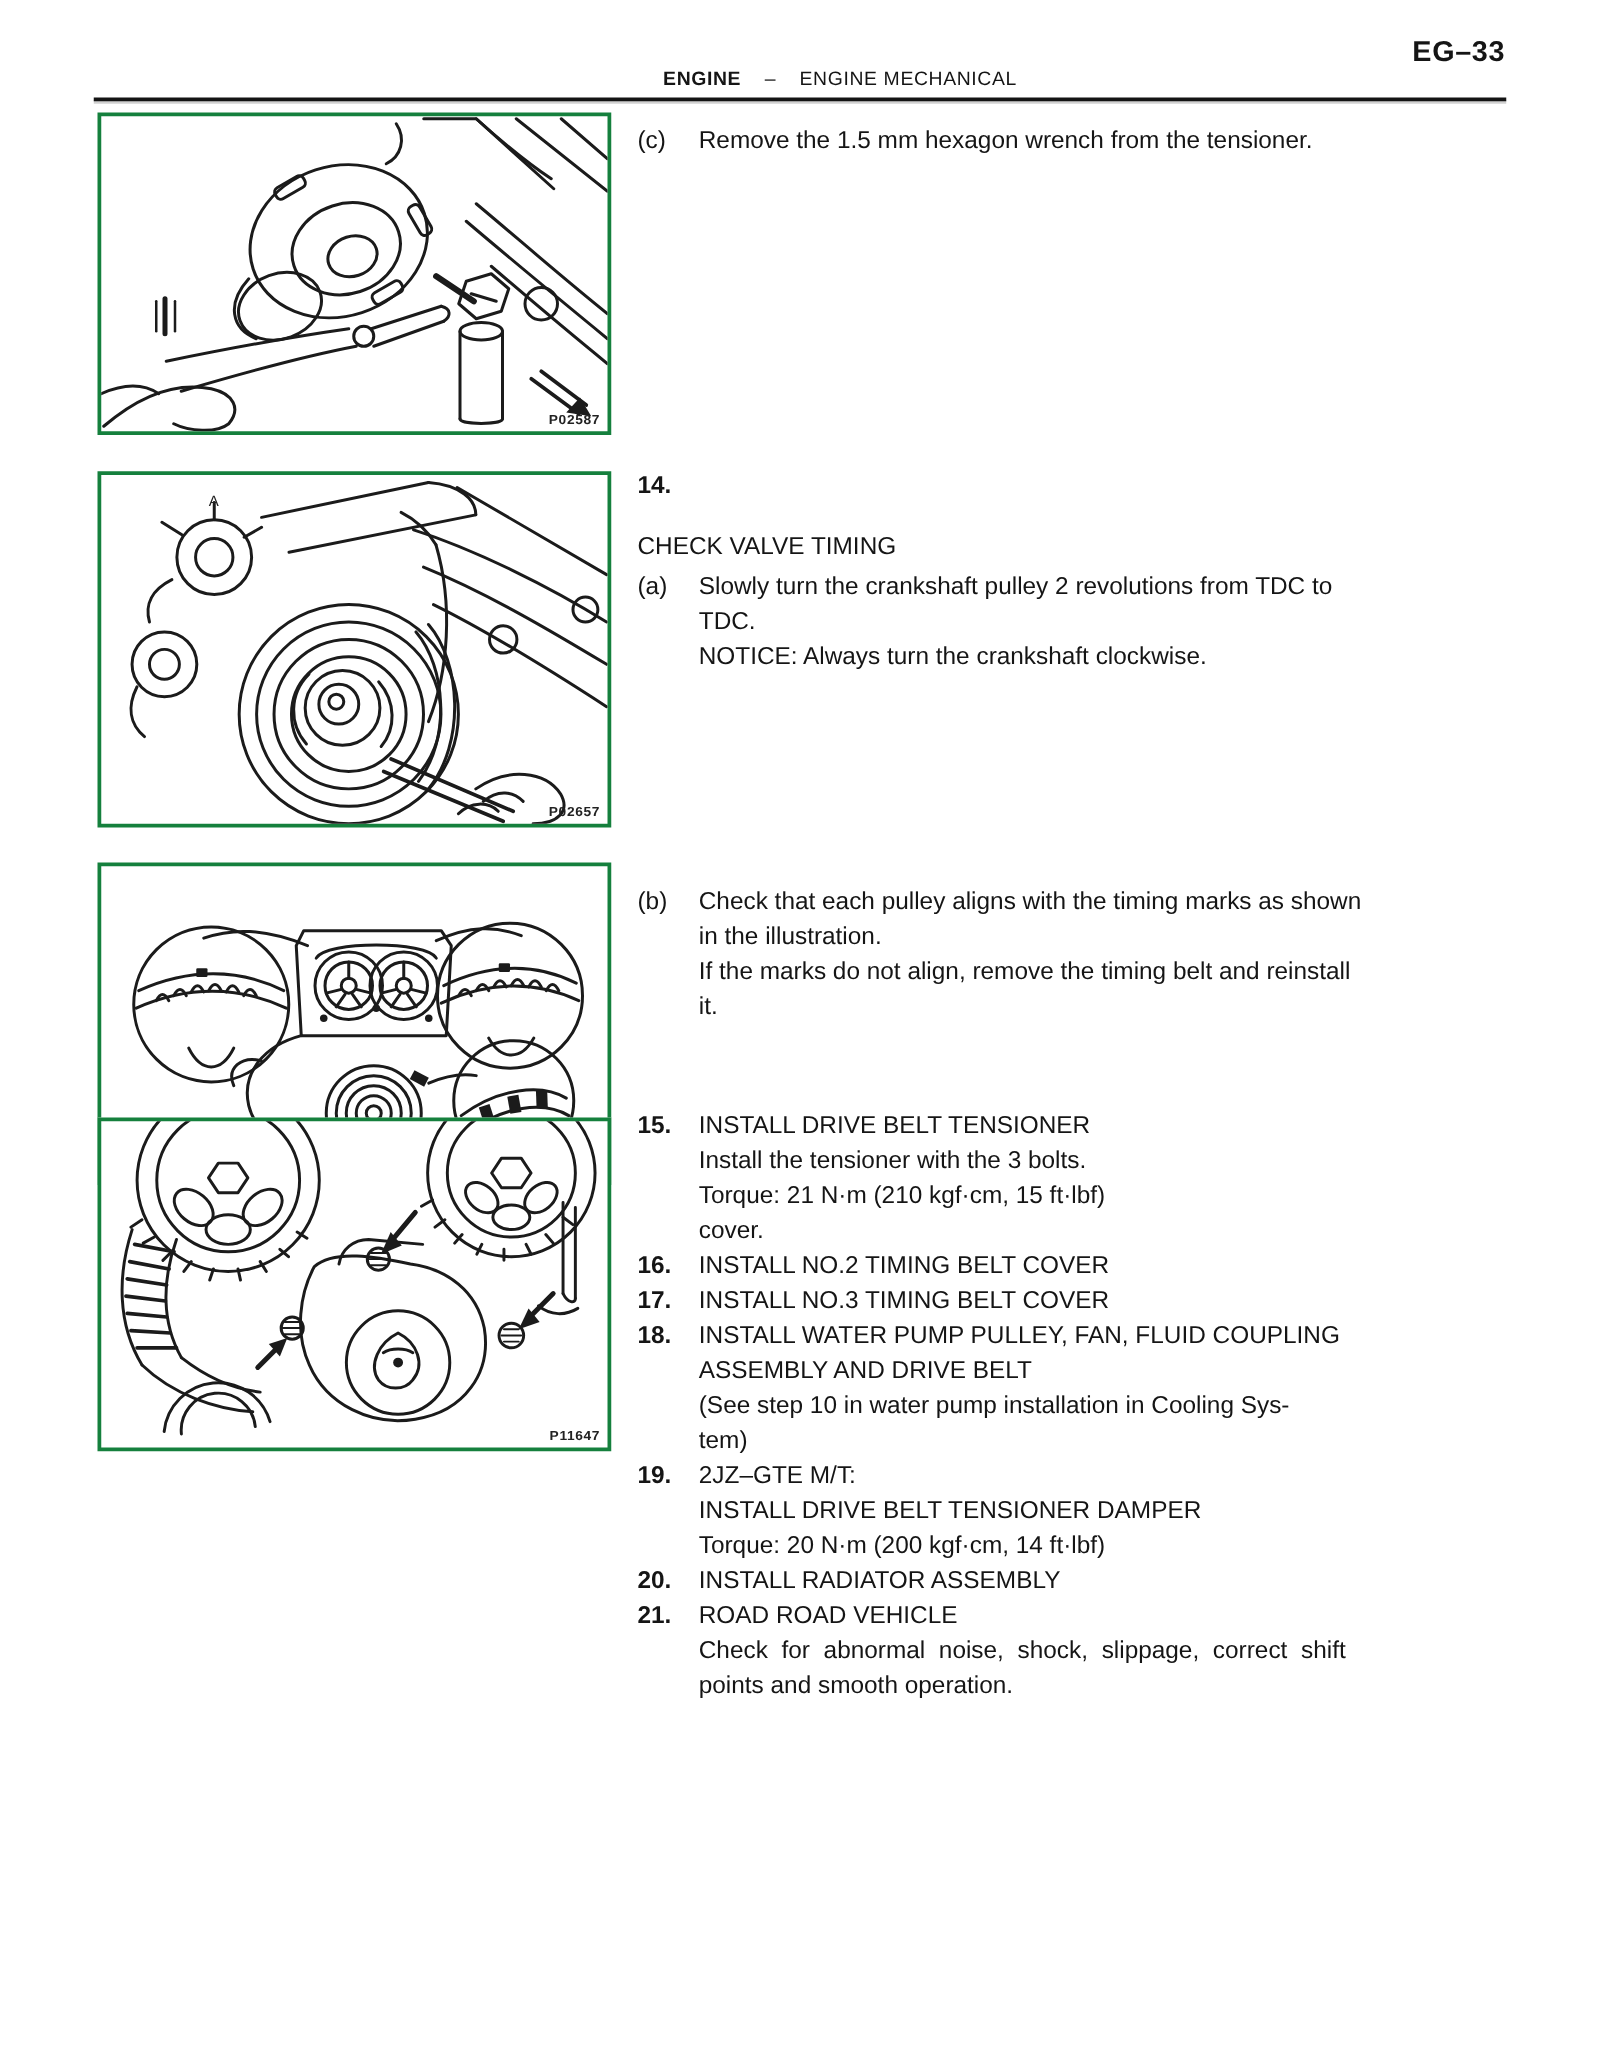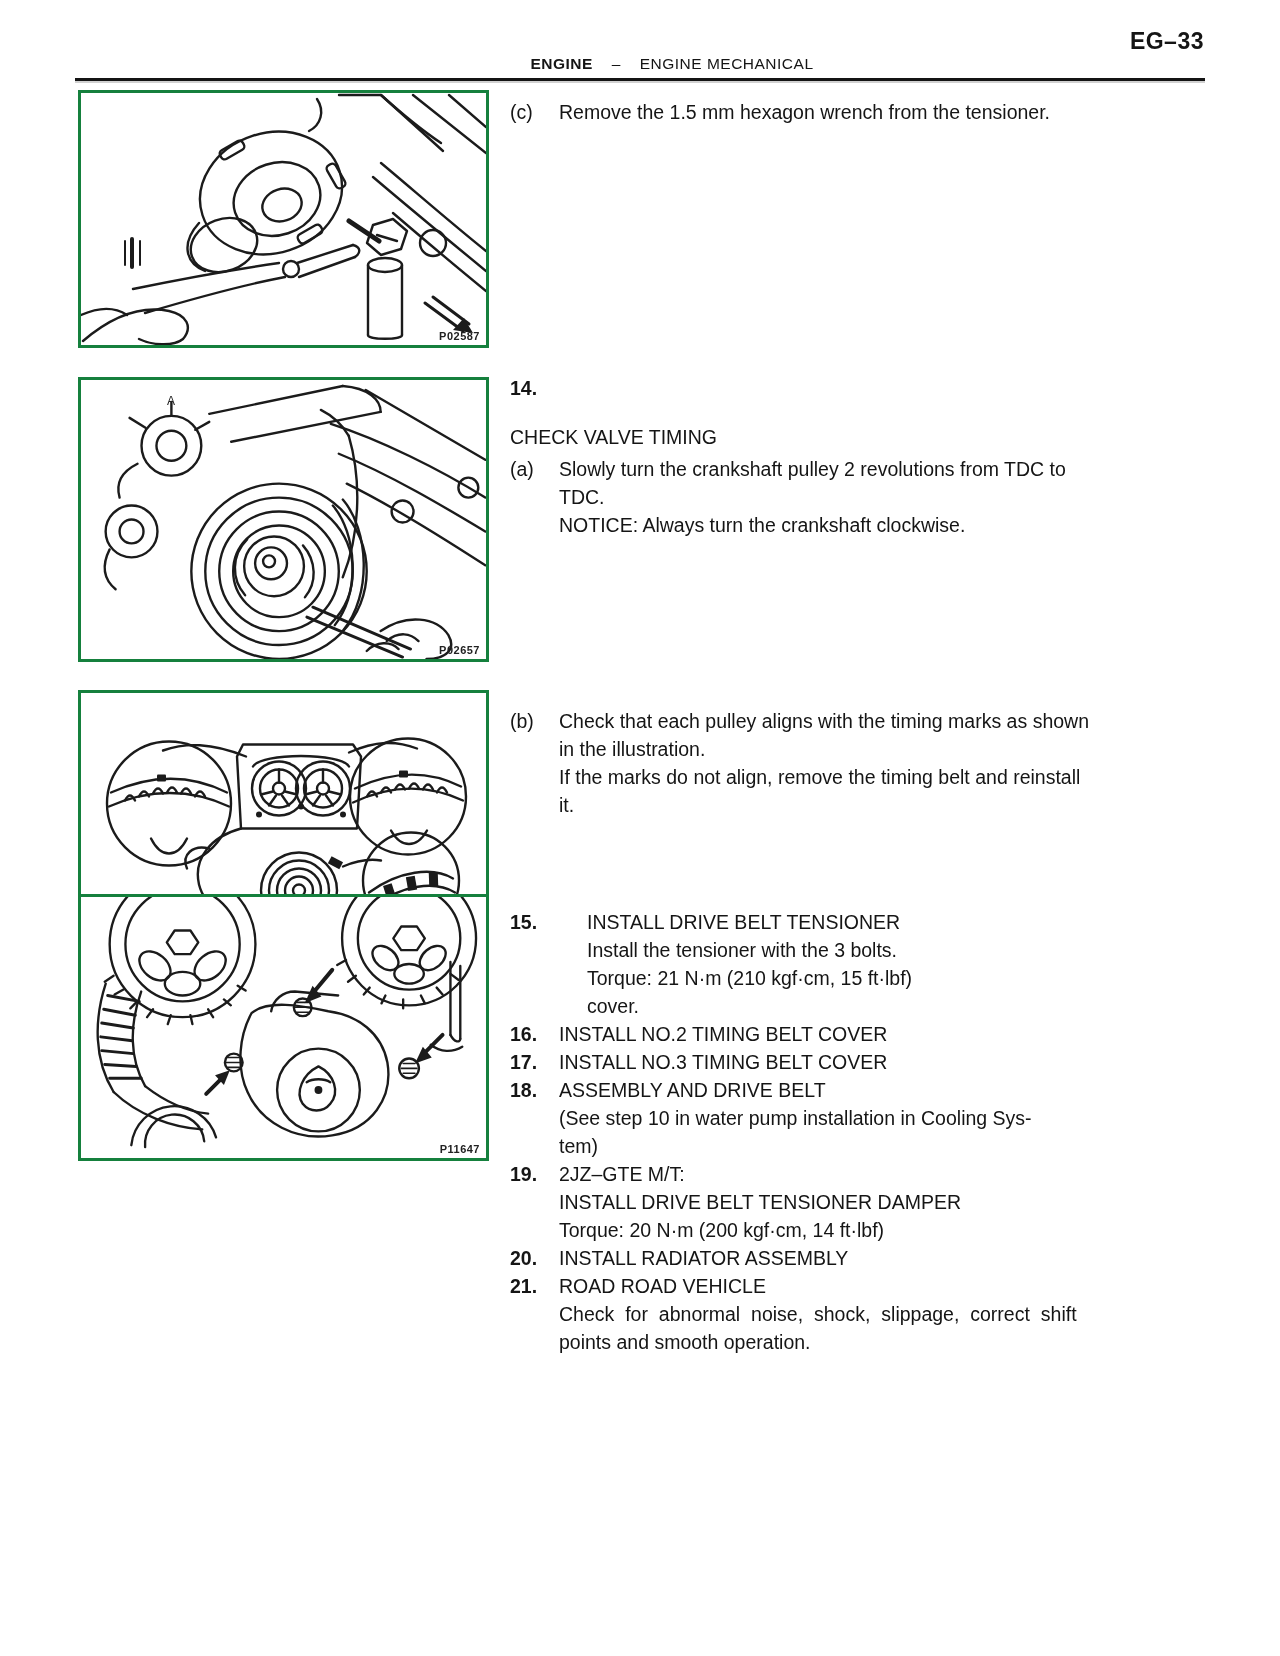--- a/index.html
+++ b/index.html
@@ -44,21 +44,21 @@
 
   
   .steps{
     position:absolute;left:510px;top:98px;width:708px;
     font-size:19.5px;line-height:28px;
   }
   .step-block{display:flex;}
   .step-block:nth-child(2){margin-top:248px;flex-direction:column;}
   .step-block:nth-child(3){margin-top:4px;}
   .step-block:nth-child(4){margin-top:168px;}
-  .step-block:nth-child(5){margin-top:89px;gap:28px;}
+  .step-block:nth-child(5){margin-top:67px;}
   .step-label{flex:0 0 49px;width:49px;}
   .step-label.bold{font-weight:700;}
   .step-body{flex:1 1 auto;min-width:0;}
   .step-line{white-space:nowrap;}
   .step-line.bold{font-weight:400;}
   .step-line.wide{word-spacing:5.5px;}
 </style>
 </head>
 <body>
 
@@ -308,20 +308,21 @@
       </div>
       <div class="step-block">
         <div class="step-label bold">17.</div>
         <div class="step-body">
           <div class="step-line bold">INSTALL NO.3 TIMING BELT COVER</div>
         </div>
       </div>
       <div class="step-block">
         <div class="step-label bold">18.</div>
         <div class="step-body">
+          <div class="step-line bold">INSTALL WATER PUMP PULLEY, FAN, FLUID COUPLING</div>
           <div class="step-line bold">ASSEMBLY AND DRIVE BELT</div>
           <div class="step-line bold">(See step 10 in water pump installation in Cooling Sys-</div>
           <div class="step-line bold">tem)</div>
         </div>
       </div>
       <div class="step-block">
         <div class="step-label bold">19.</div>
         <div class="step-body">
           <div class="step-line bold">2JZ–GTE M/T:</div>
           <div class="step-line bold">INSTALL DRIVE BELT TENSIONER DAMPER</div>

